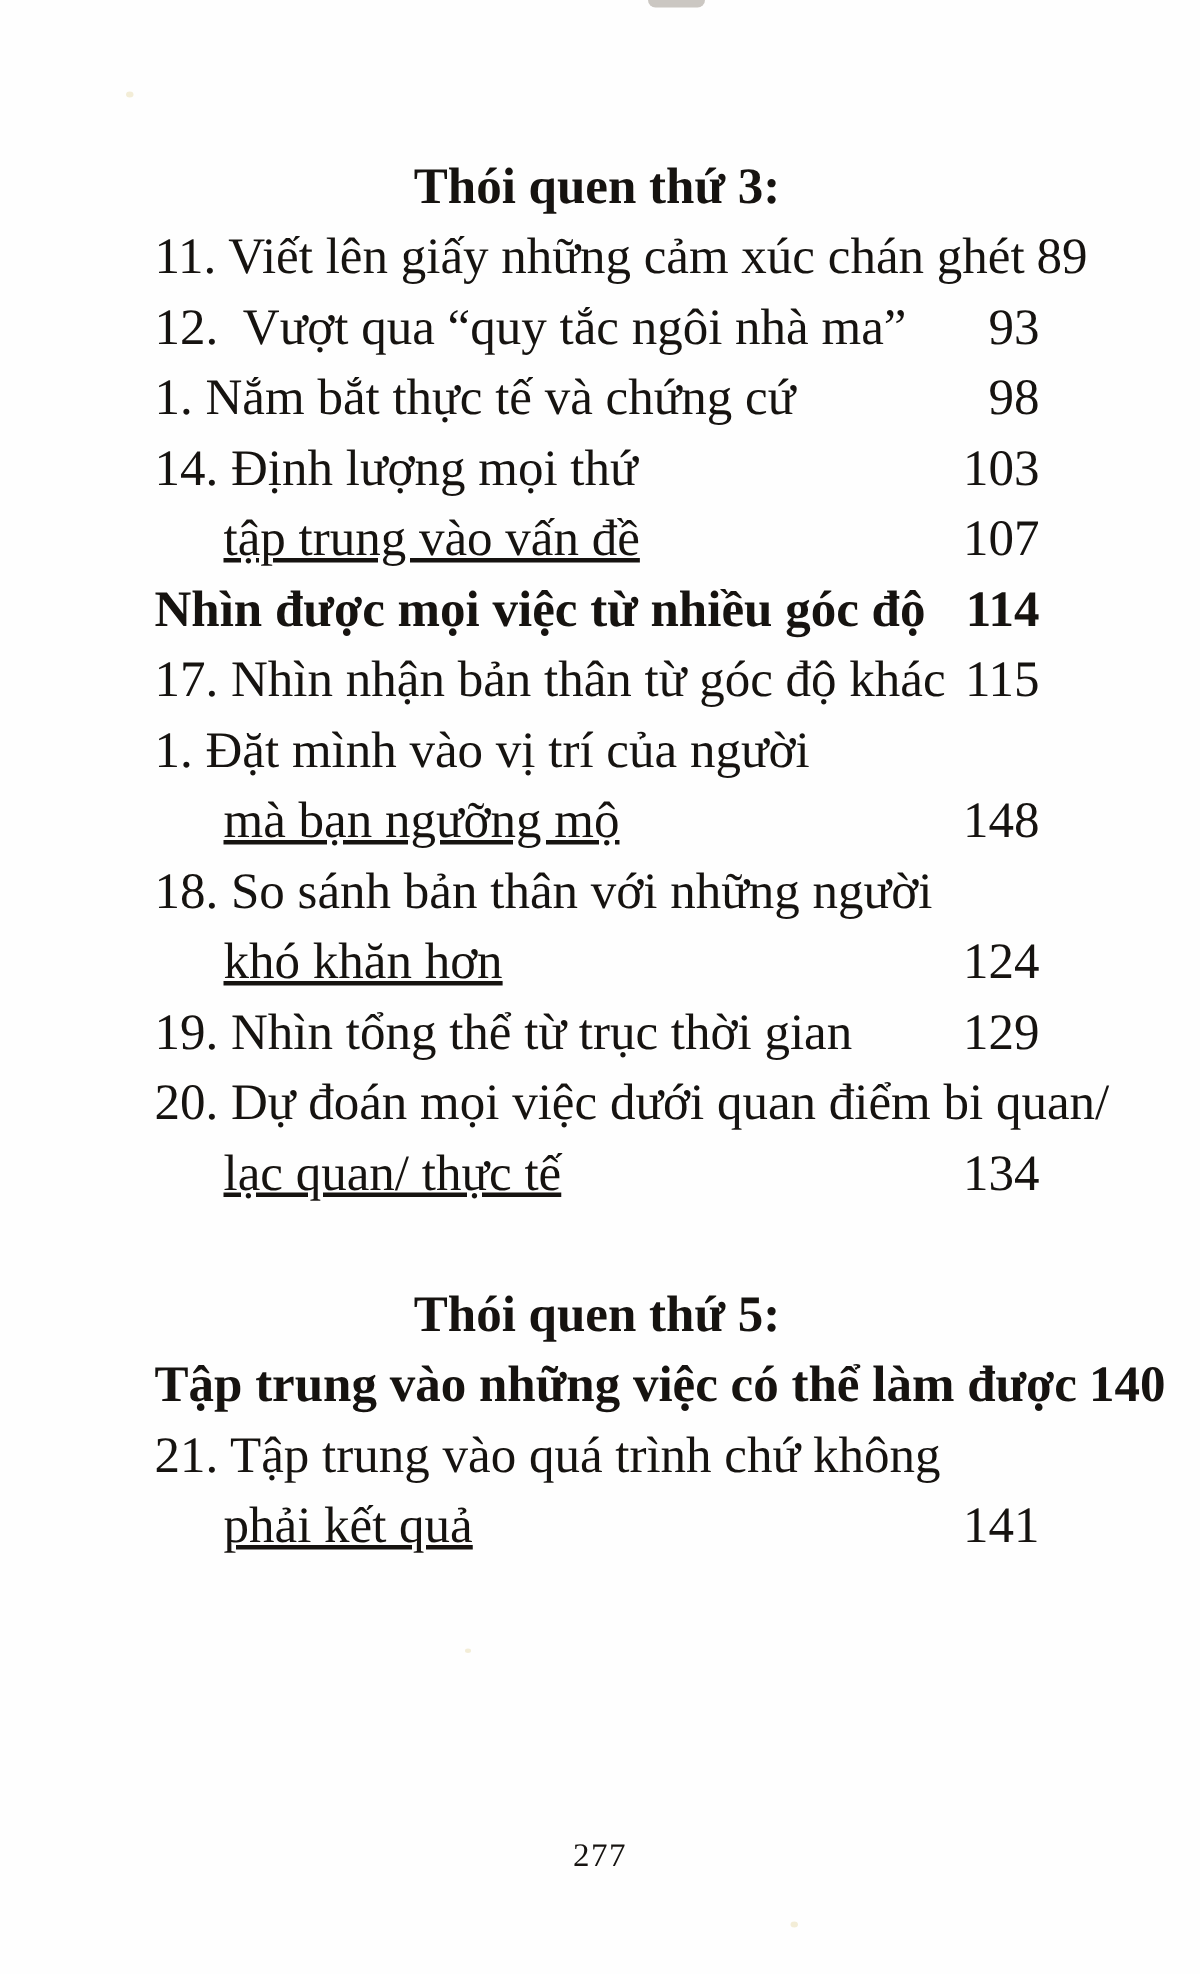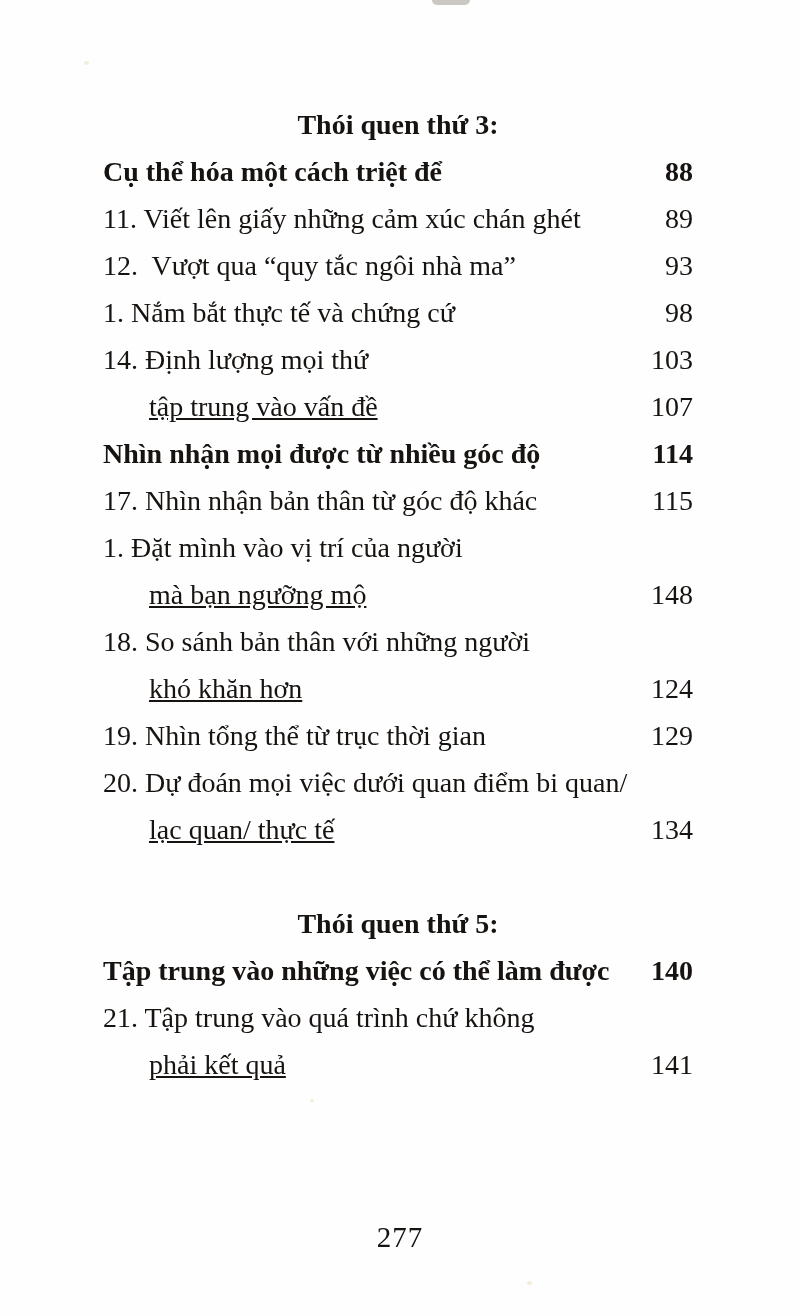--- a/index.html
+++ b/index.html
@@ -42,21 +42,21 @@
     left: 103px;
     top: 101px;
     width: 590px;
   }
   .row {
     display: flex;
     justify-content: space-between;
     align-items: center;
     height: 47px;
     line-height: 47px;
-    font-size: 28px;
+    font-size: 34px;
     white-space: pre;
   }
   .row .title {
     flex: 0 1 auto;
   }
   .row .pagenum {
     flex: 0 0 auto;
     margin-left: 8px;
     text-align: right;
   }
@@ -73,44 +73,40 @@
   }
   .row.spacer {
     height: 47px;
   }
   .folio {
     position: absolute;
     top: 1221px;
     left: 0;
     width: 800px;
     text-align: center;
-    font-size: 29px;
+    font-size: 22px;
     line-height: 32px;
     letter-spacing: 1px;
   }
 </style>
 </head>
 <body>
 
 <div class="page">
   <div class="smudge-top"></div>
   <div class="speck s1"></div>
   <div class="speck s2"></div>
   <div class="speck s3"></div>
 
   <div class="content">
 
     <div class="row heading">
       <span class="title">Thói quen thứ 3:</span>
     </div>
 
-    <div class="row bold">
-      <span class="title">Cụ thể hóa một cách triệt để</span>
-      <span class="pagenum">88</span>
-    </div>
 
     <div class="row entry">
       <span class="title">11. Viết lên giấy những cảm xúc chán ghét</span>
       <span class="pagenum">89</span>
     </div>
 
     <div class="row entry">
       <span class="title">12.  Vượt qua “quy tắc ngôi nhà ma”</span>
       <span class="pagenum">93</span>
     </div>
@@ -126,21 +122,21 @@
     </div>
 
 
     <div class="row cont">
       <span class="title">tập trung vào vấn đề</span>
       <span class="pagenum">107</span>
     </div>
 
 
     <div class="row bold">
-      <span class="title">Nhìn nhận mọi được từ nhiều góc độ</span>
+      <span class="title">Nhìn được mọi việc từ nhiều góc độ</span>
       <span class="pagenum">114</span>
     </div>
 
     <div class="row entry">
       <span class="title">17. Nhìn nhận bản thân từ góc độ khác</span>
       <span class="pagenum">115</span>
     </div>
 
     <div class="row entry">
       <span class="title">1. Đặt mình vào vị trí của người</span>

